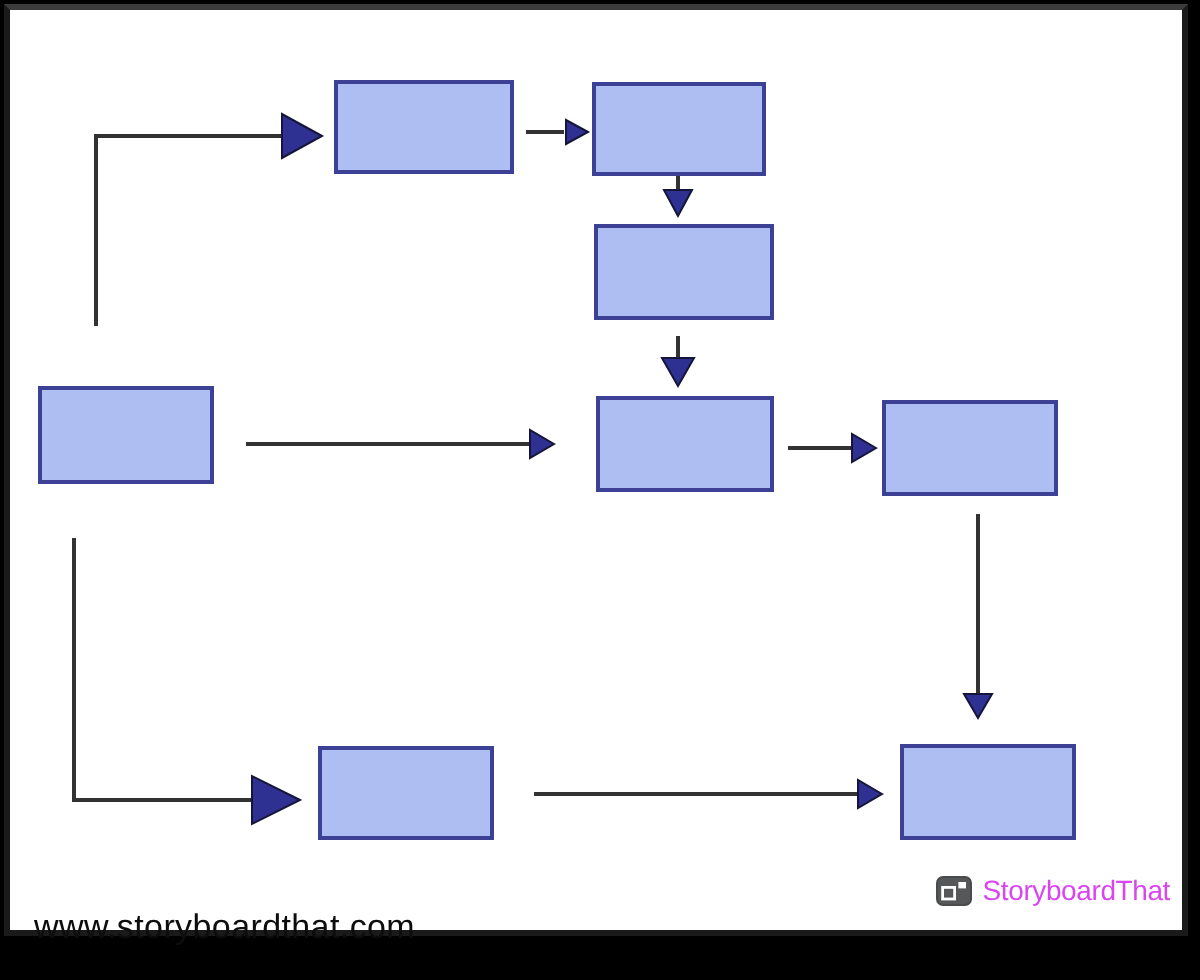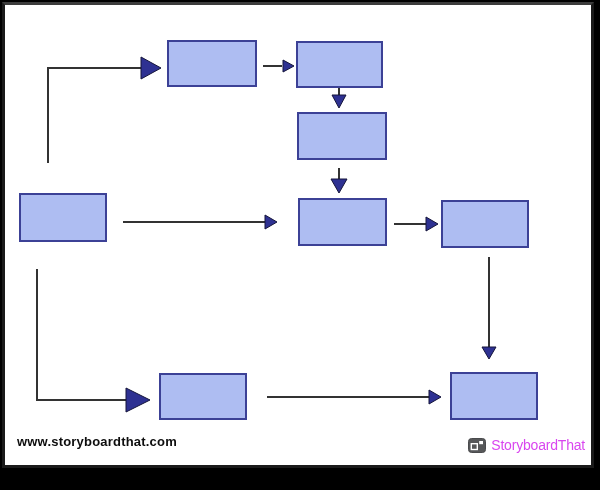--- a/index.html
+++ b/index.html
@@ -12,22 +12,22 @@
     position:absolute;left:2px;top:2px;width:586px;height:460px;
     background:#fff;
     border:3px solid #1a1a1a;
     border-top-color:#3c3c3c;
     box-sizing:content-box;
   }
   svg.flow{
     position:absolute;left:0;top:0;width:600px;height:490px;
   }
   .site-url{
-    position:absolute;left:17px;top:434px;
-    font-size:13px;font-weight:bold;color:#0d0d0d;letter-spacing:.2px;
+    position:absolute;left:17px;top:454px;
+    font-size:17px;font-weight:normal;color:#0d0d0d;letter-spacing:.2px;
   }
   .brand{
     position:absolute;right:15px;top:437px;
     display:flex;align-items:center;gap:5px;
   }
   .brand-text{
     font-size:14px;color:#d946ef;font-weight:500;letter-spacing:-0.2px;
   }
 </style>
 </head>

